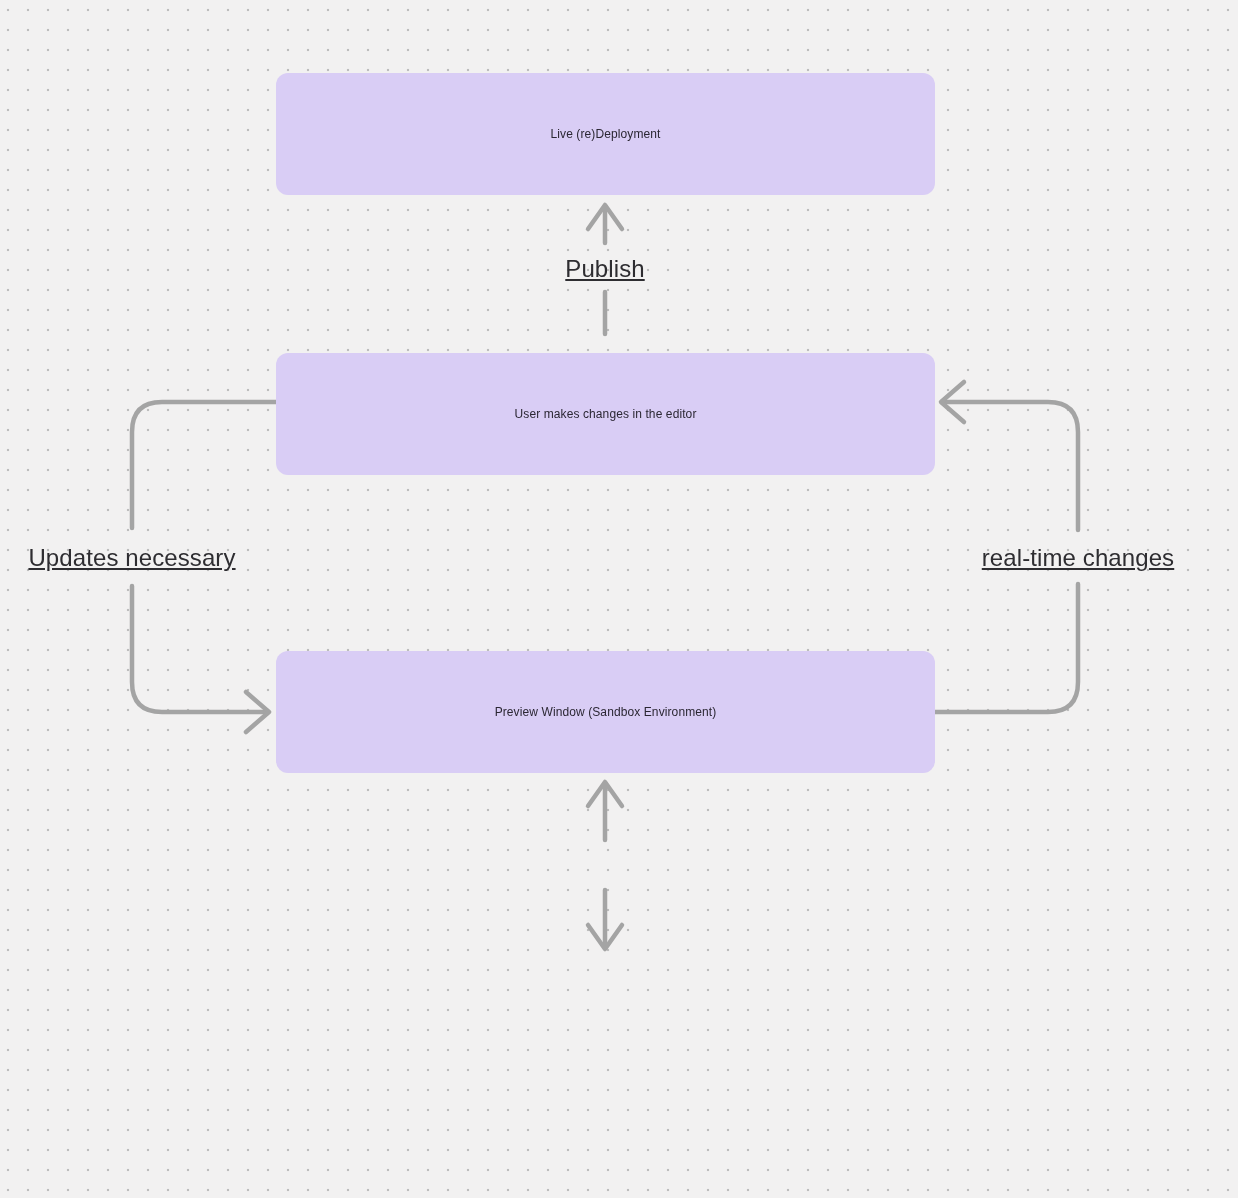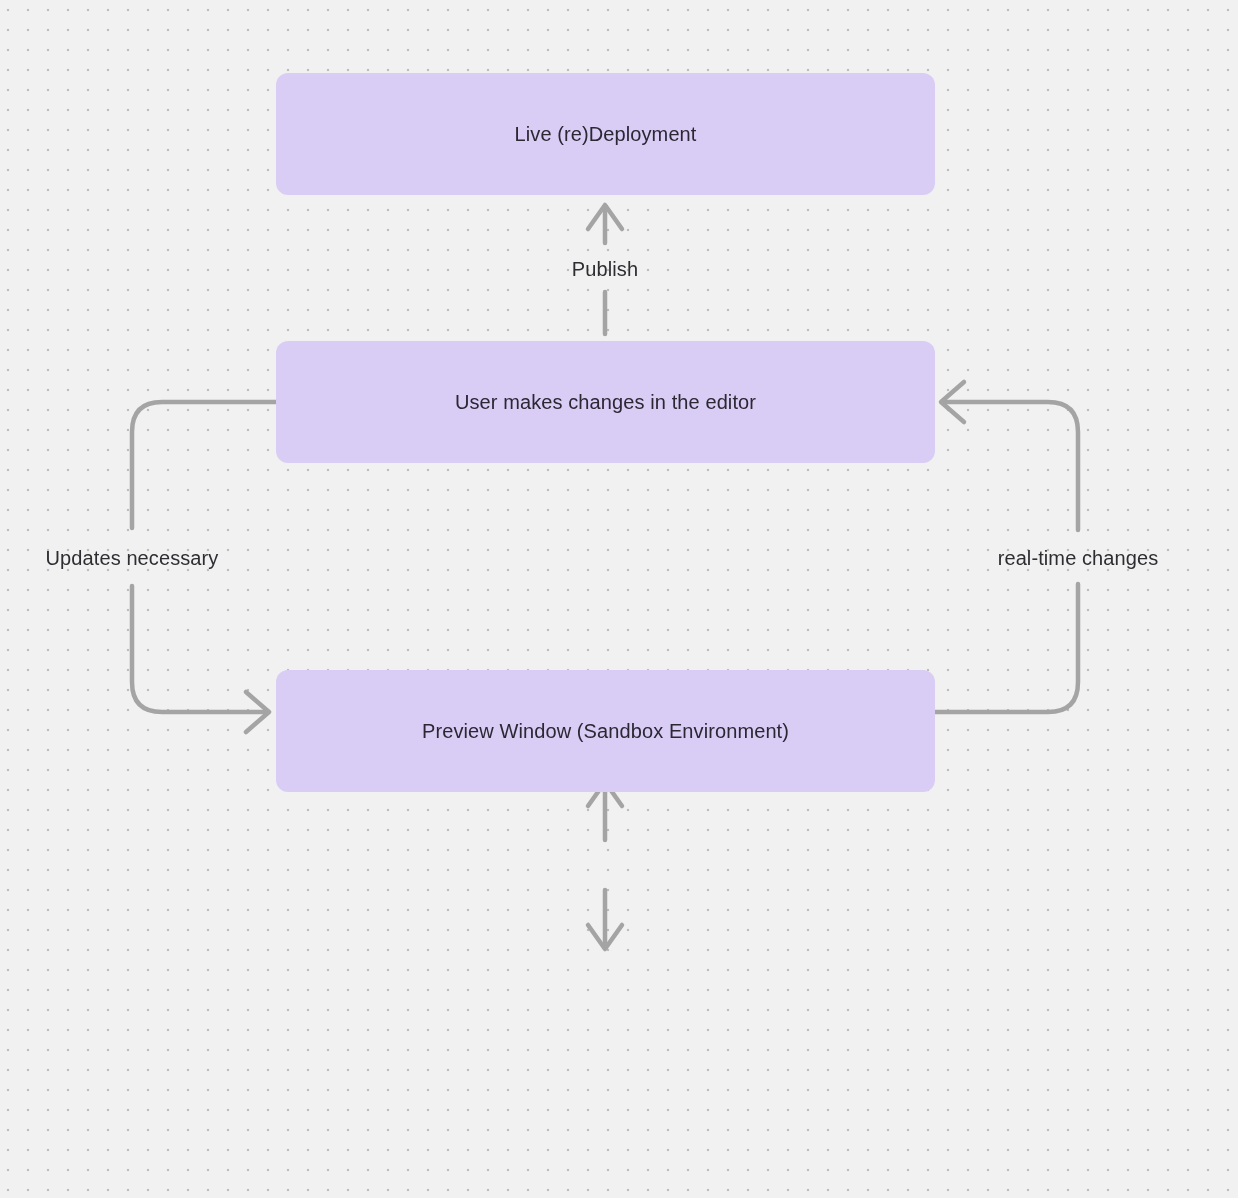--- a/index.html
+++ b/index.html
@@ -42,35 +42,36 @@
     position:absolute;
     left:276px;
     width:659px;
     height:122px;
     border-radius:12px;
     background:var(--node-fill);
     display:flex;
     align-items:center;
     justify-content:center;
     color:var(--node-text);
-    font-size:20px;
+    font-size:12px;
     letter-spacing:0.1px;
     box-sizing:border-box;
   }
   .node-live{ top:73px; }
-  .node-editor{ top:341px;align-items:center; }
-  .node-preview{ top:651px;margin-top:19px; }
+  .node-editor{ top:353px;align-items:center; }
+  .node-preview{ top:651px; }
   .node-dev{ top:959px; }
   .edge-label{
     position:absolute;
     transform:translate(-50%,-50%);
     white-space:nowrap;
     color:var(--label-text);
-    font-size:20px;
+    font-size:24px;
     letter-spacing:0.1px;
+    text-decoration:underline;
   }
   .label-publish{ left:605px; top:269px; }
   .label-updates{ left:132px; top:558px; }
   .label-feedback{ left:1078px; top:558px; }
   .label-spunup{ left:605px; top:866px; }
 </style>
 </head>
 <body>
 
 <div class="canvas">

